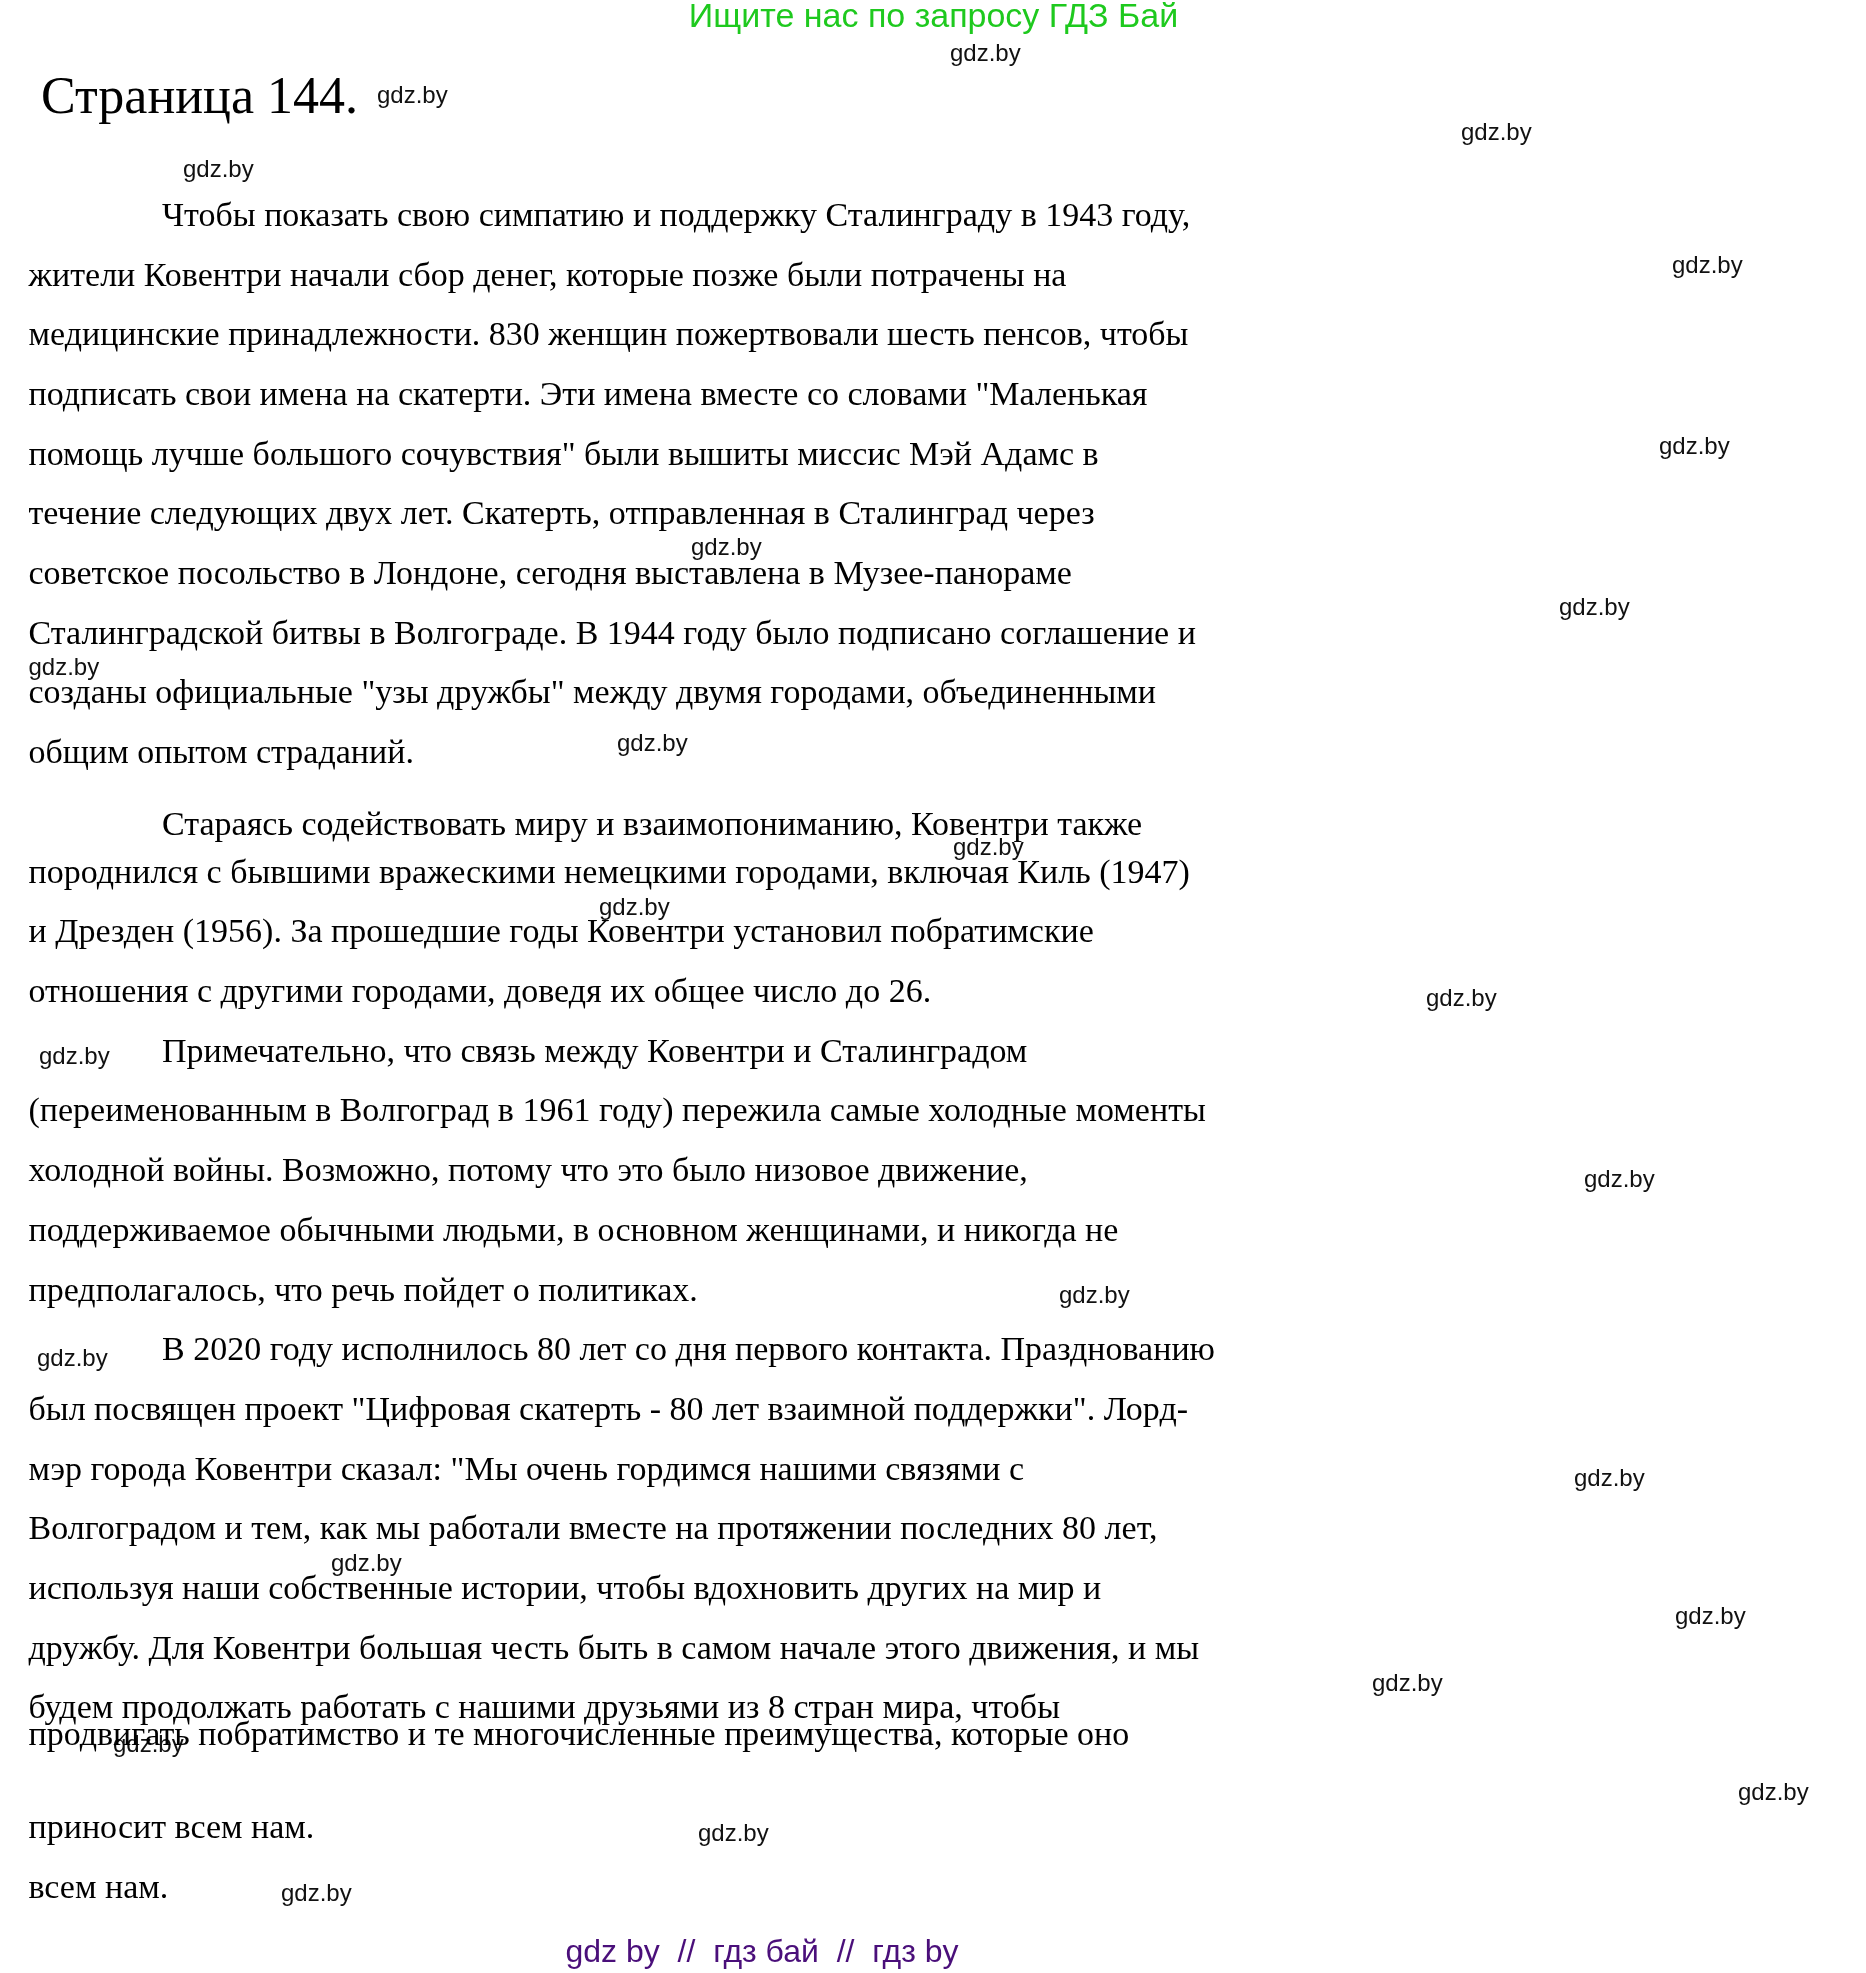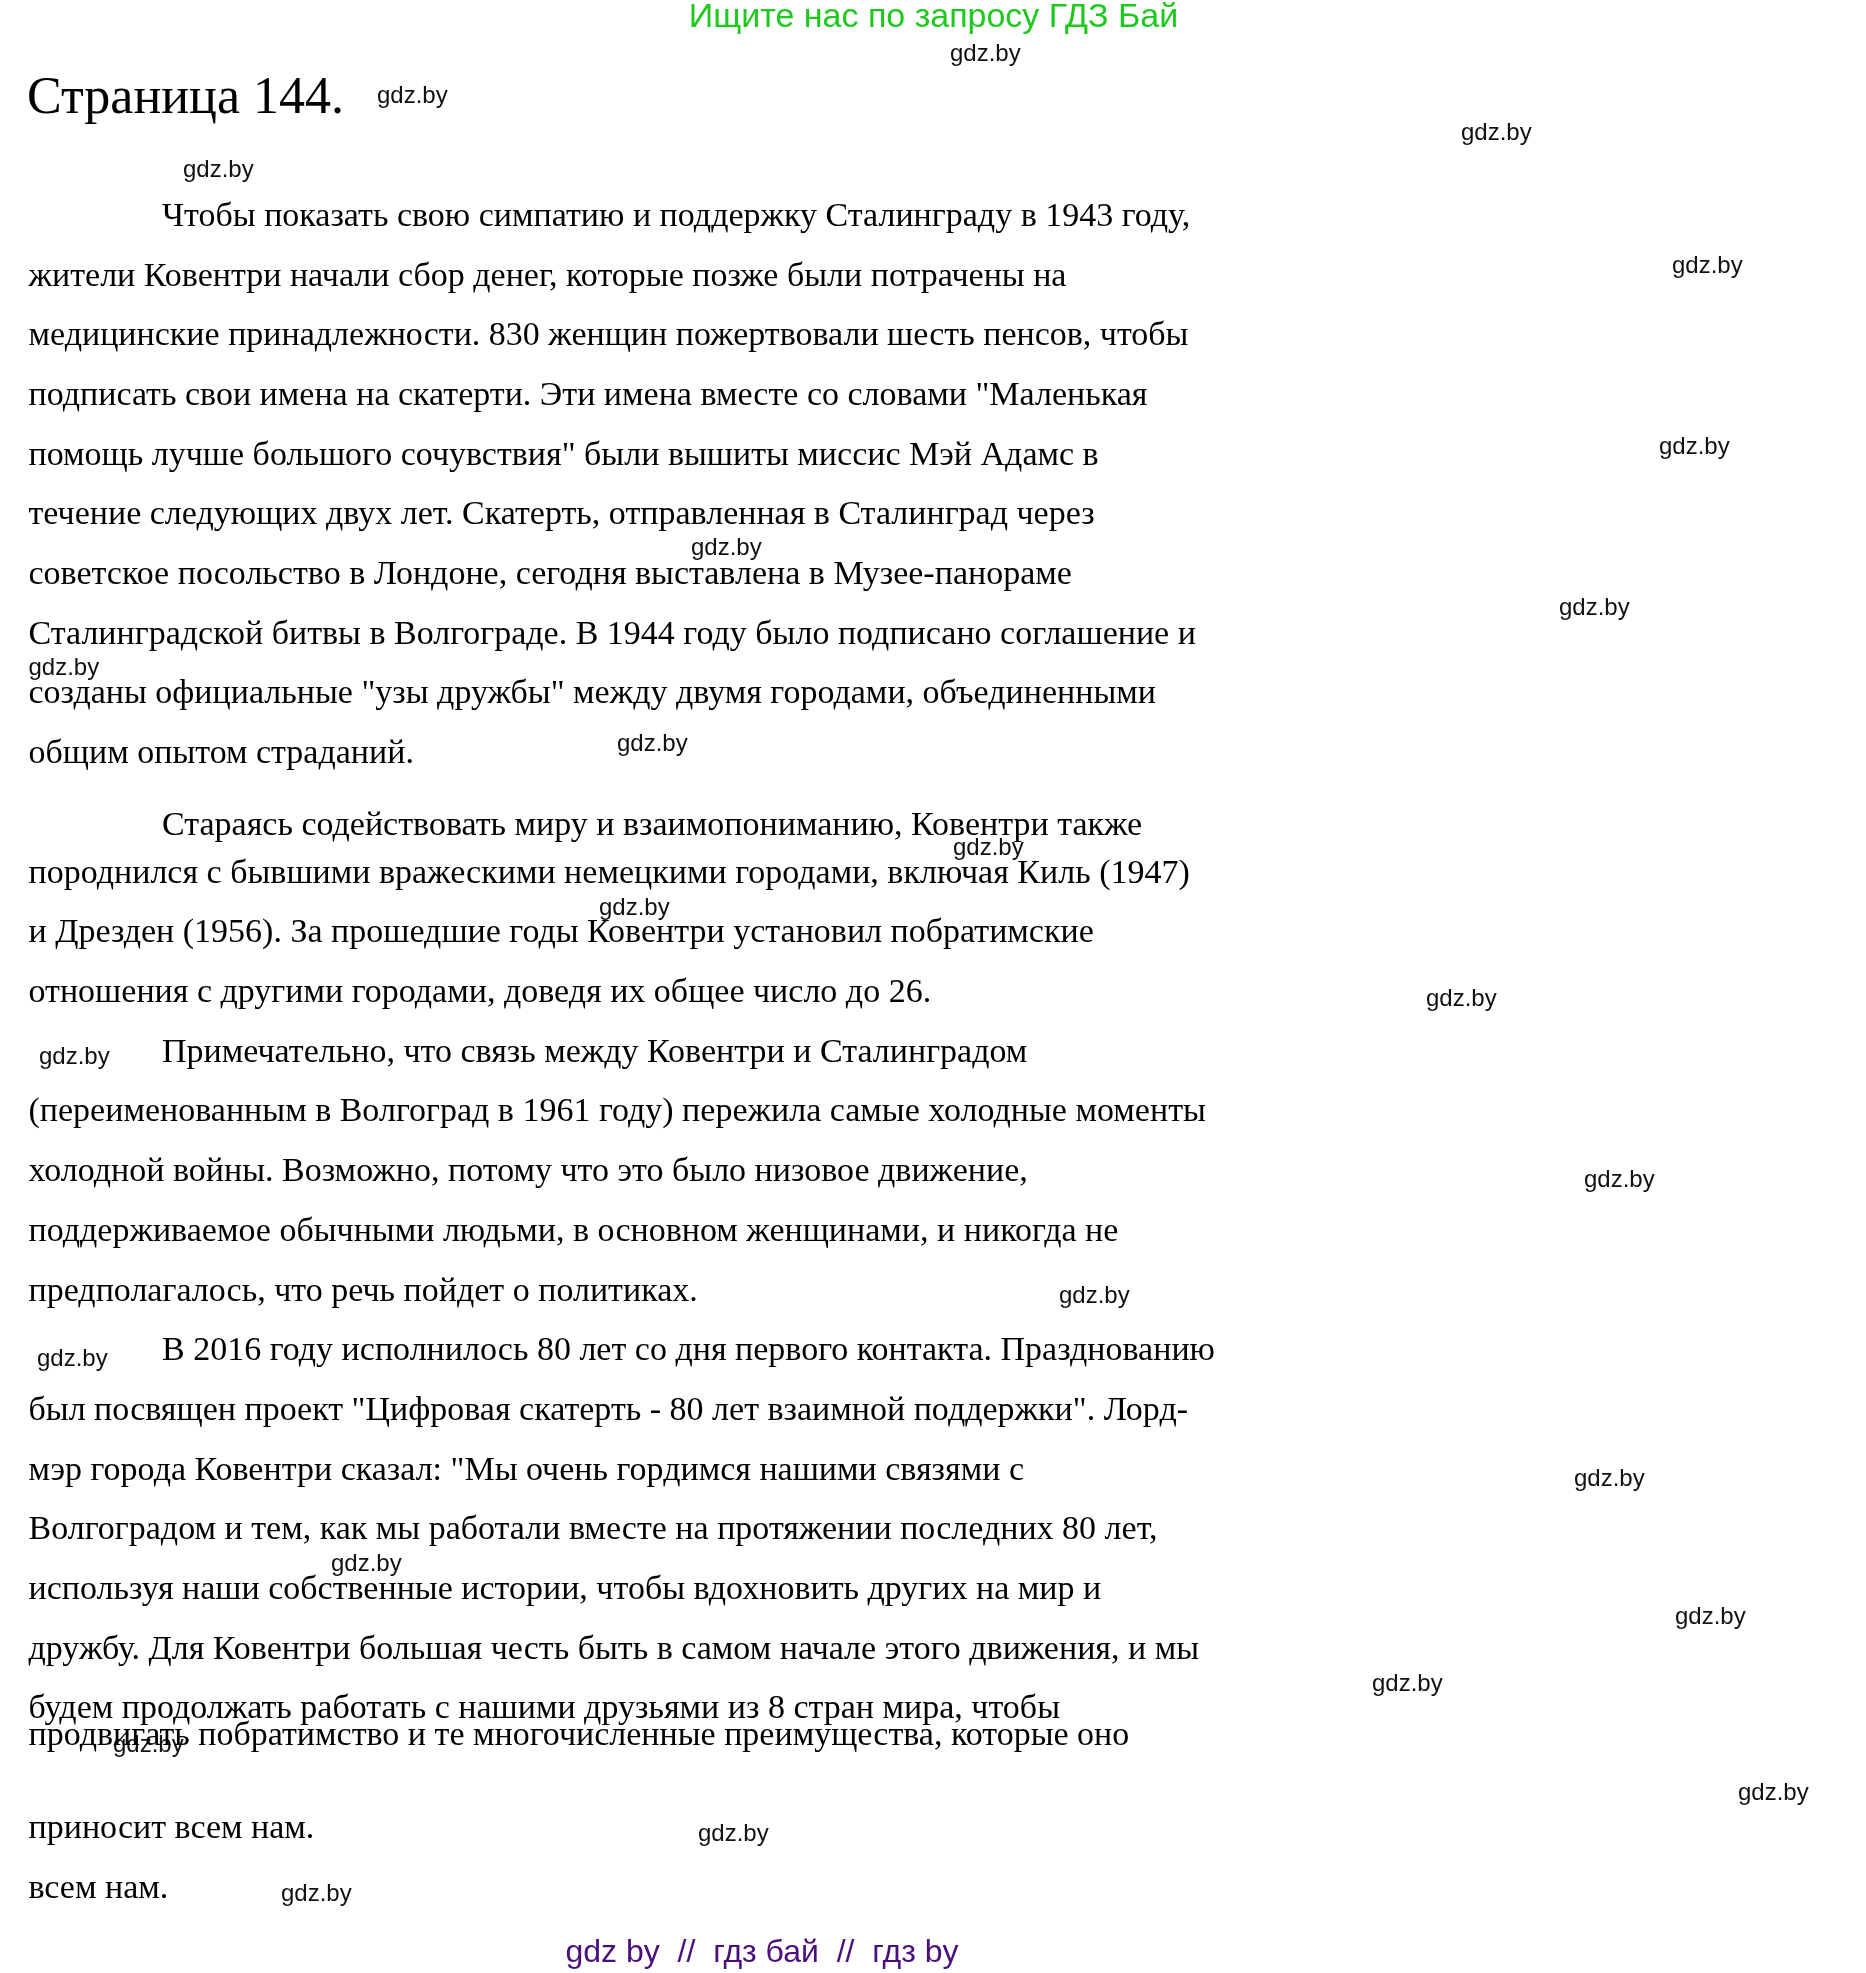--- a/index.html
+++ b/index.html
@@ -1,19 +1,19 @@
 <!DOCTYPE html>
 <html style="font-size:14.3px"><head>
 <meta charset="utf-8">
 <style>
   html, body { margin:0; padding:0; background:#ffffff; }
   body { width:1867px; height:1974px; position:relative; overflow:hidden; }
   .hdr { position:absolute; left:0; width:1867px; text-align:center; top:-3.6px; font-family:"Liberation Sans", sans-serif; font-size:34px; color:#1ec91e; white-space:nowrap; }
   .wm { position:absolute; font-family:"Liberation Sans", sans-serif; font-size:24px; color:#111; white-space:nowrap; line-height:1; }
-  .title { position:absolute; left:27px; top:70px; font-family:"Liberation Serif", serif; font-size:52px; color:#000; white-space:nowrap; line-height:1; }
+  .title { position:absolute; left:41px; top:70px; font-family:"Liberation Serif", serif; font-size:52px; color:#000; white-space:nowrap; line-height:1; }
   .line { position:absolute; left:28.5px; font-family:"Liberation Serif", serif; font-size:34px; color:#000; white-space:nowrap; line-height:1; }
   .ind { left:162px; }
   .ftr { position:absolute; left:0; width:1524px; text-align:center; top:1935px; font-family:"Liberation Sans", sans-serif; font-size:32px; color:#4a0f7a; white-space:pre; line-height:1; }
 </style>
 </head>
 <body>
 
 <div class="hdr">Ищите нас по запросу ГДЗ Бай</div>
 <div class="wm" style="left:950px;top:41px;">gdz.by</div>
 
@@ -50,21 +50,21 @@
 <div class="wm" style="left:39px;top:1044px;">gdz.by</div>
 <div class="line ind" style="top:1034px;">Примечательно, что связь между Ковентри и Сталинградом</div>
 <div class="line" style="top:1093px;">(переименованным в Волгоград в 1961 году) пережила самые холодные моменты</div>
 <div class="line" style="top:1153px;">холодной войны. Возможно, потому что это было низовое движение,</div>
 <div class="wm" style="left:1584px;top:1167px;">gdz.by</div>
 <div class="line" style="top:1213px;">поддерживаемое обычными людьми, в основном женщинами, и никогда не</div>
 <div class="line" style="top:1273px;">предполагалось, что речь пойдет о политиках.</div>
 <div class="wm" style="left:1059px;top:1283px;">gdz.by</div>
 
 <div class="wm" style="left:37px;top:1346px;">gdz.by</div>
-<div class="line ind" style="top:1332px;">В 2016 году исполнилось 80 лет со дня первого контакта. Празднованию</div>
+<div class="line ind" style="top:1332px;">В 2020 году исполнилось 80 лет со дня первого контакта. Празднованию</div>
 <div class="line" style="top:1392px;">был посвящен проект "Цифровая скатерть - 80 лет взаимной поддержки". Лорд-</div>
 <div class="line" style="top:1452px;">мэр города Ковентри сказал: "Мы очень гордимся нашими связями с</div>
 <div class="wm" style="left:1574px;top:1466px;">gdz.by</div>
 <div class="line" style="top:1511px;">Волгоградом и тем, как мы работали вместе на протяжении последних 80 лет,</div>
 <div class="wm" style="left:331px;top:1551px;">gdz.by</div>
 <div class="line" style="top:1571px;">используя наши собственные истории, чтобы вдохновить других на мир и</div>
 <div class="wm" style="left:1675px;top:1604px;">gdz.by</div>
 <div class="line" style="top:1631px;">дружбу. Для Ковентри большая честь быть в самом начале этого движения, и мы</div>
 <div class="wm" style="left:1372px;top:1671px;">gdz.by</div>
 <div class="line" style="top:1690px;">будем продолжать работать с нашими друзьями из 8 стран мира, чтобы</div>

